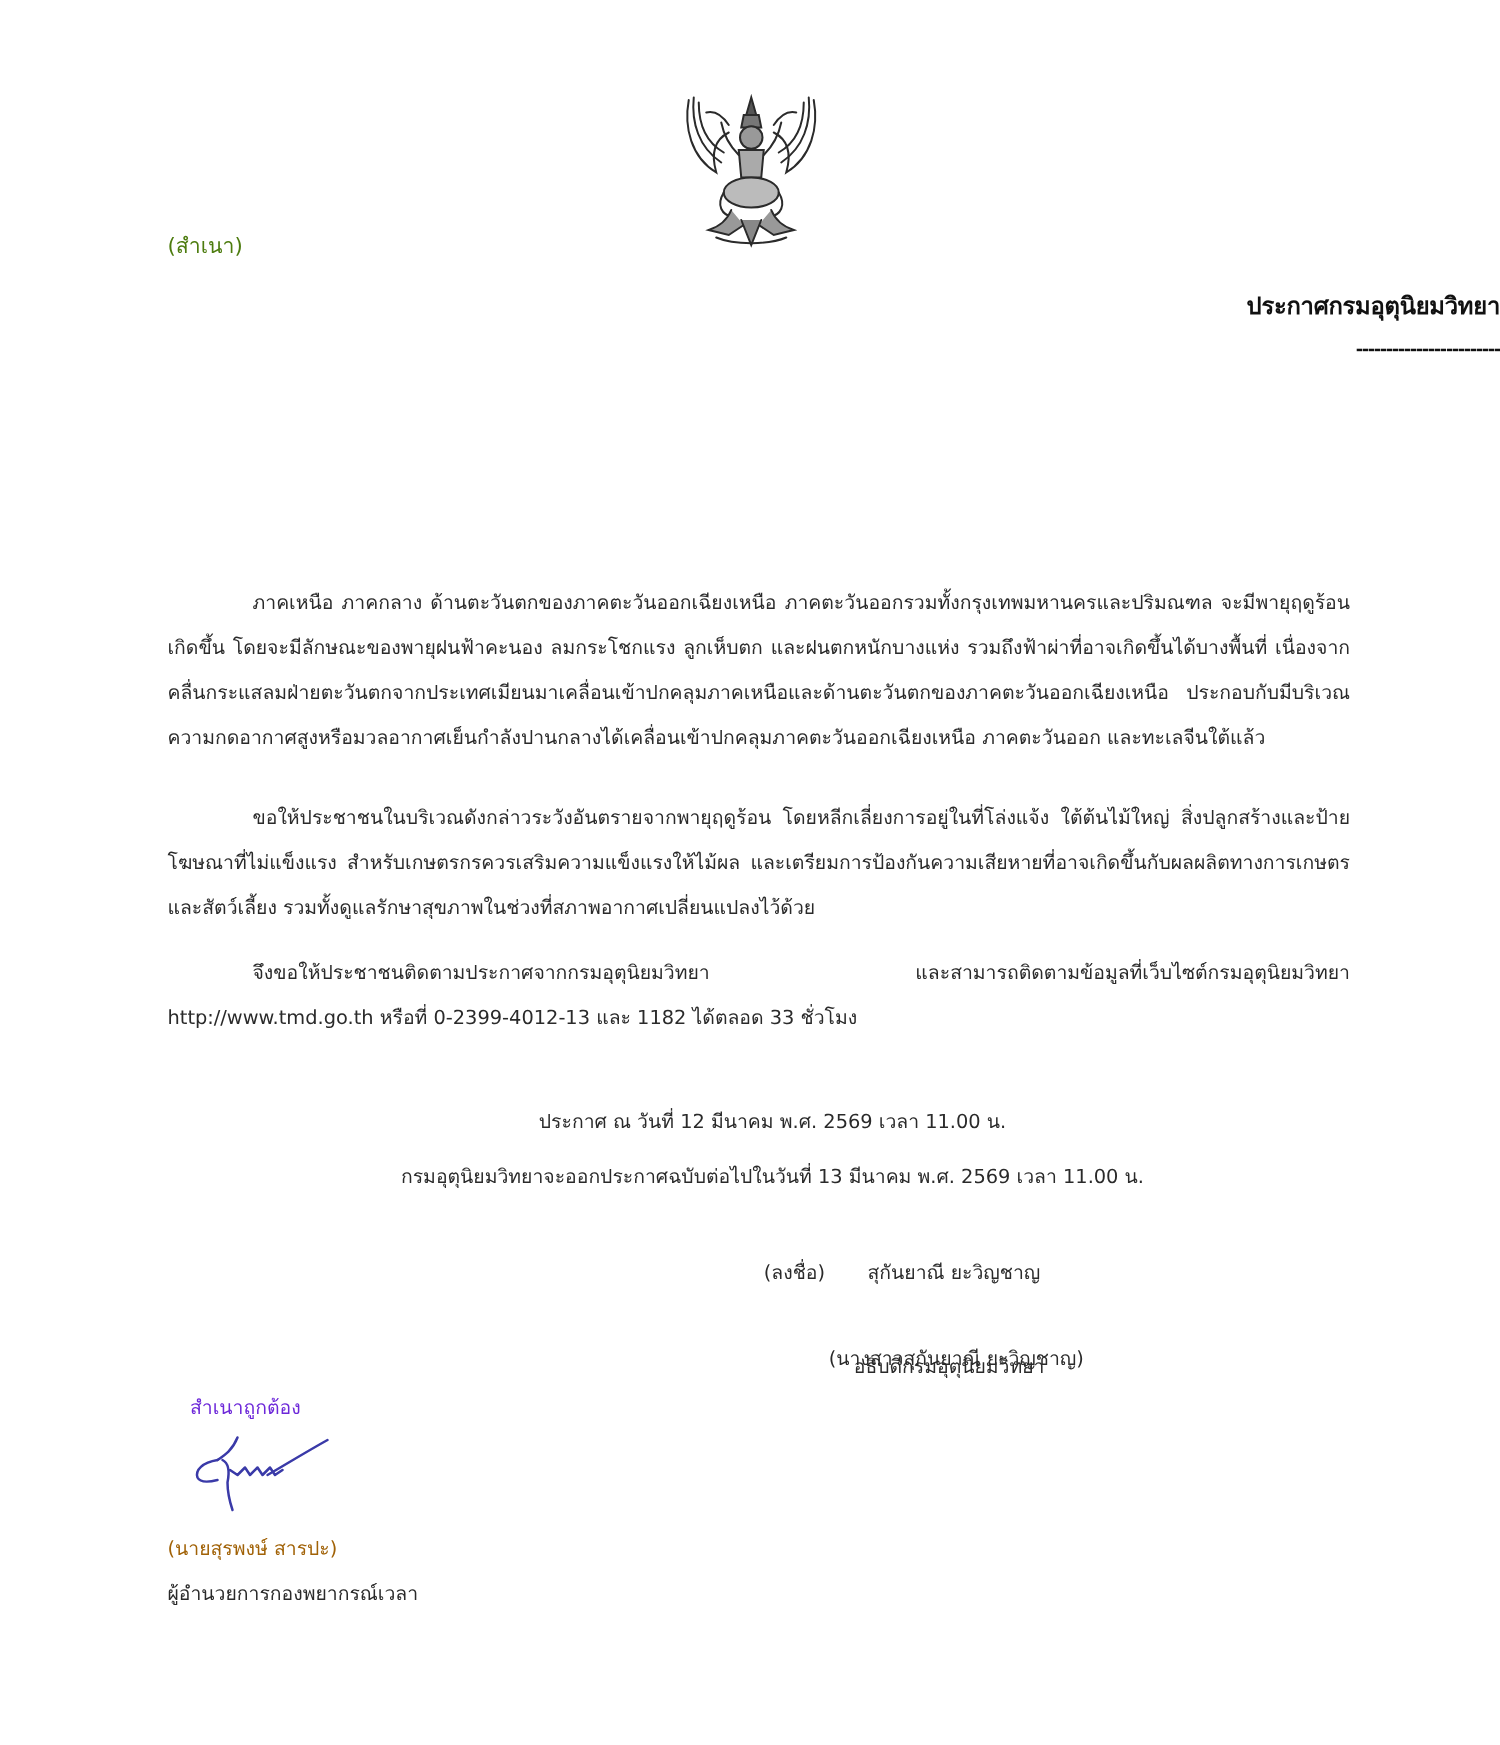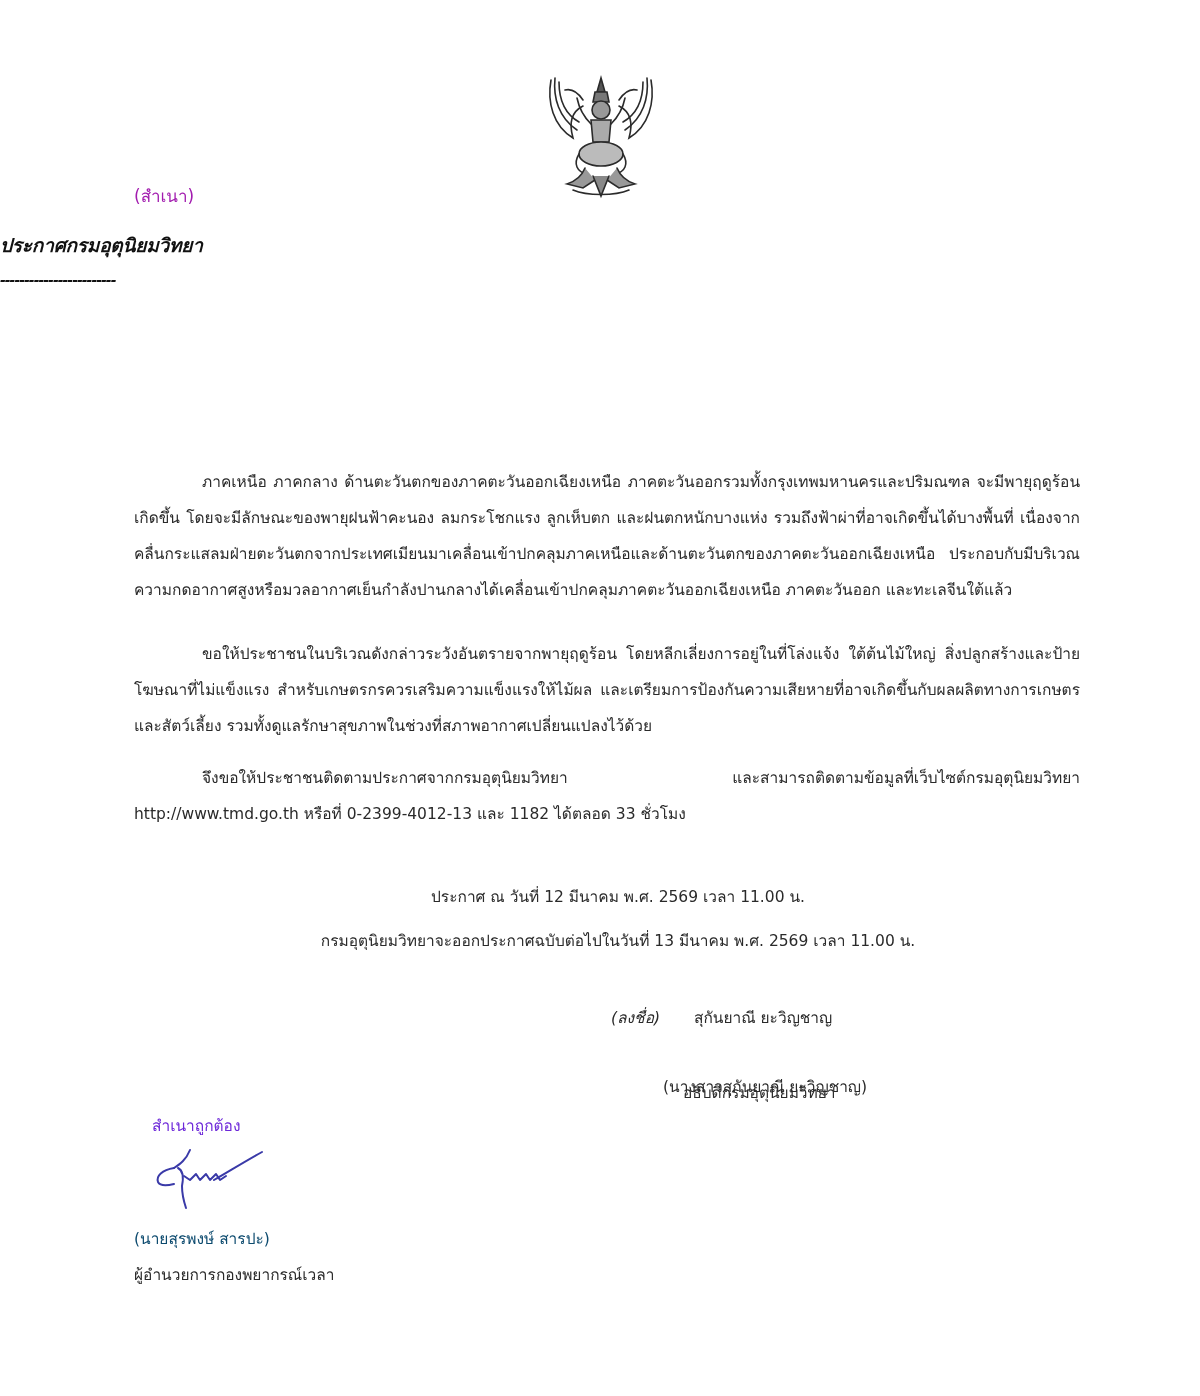--- a/index.html
+++ b/index.html
@@ -25,29 +25,28 @@
       left: 543px;
       top: 72px;
       width: 116px;
       height: 128px;
     }
     .copy-mark {
       position: absolute;
       left: 134px;
       top: 182px;
       font-size: 17px;
-      color: #a21caf;
+      color: #4d7c0f;
     }
     .title-block {
       position: absolute;
       left: 0;
       width: 1200px;
       top: 224px;
-      text-align: left;
-      font-style: italic;
+      text-align: right;
     }
     .title-line {
       font-weight: bold;
       font-size: 19px;
       line-height: 43px;
       color: #111;
       letter-spacing: -0.2px;
     }
     .divider-dashes {
       font-weight: bold;
@@ -80,21 +79,21 @@
       color: #2a2a2a;
     }
     .announce.l1 { top: 884px; }
     .announce.l2 { top: 928px; }
     .sign-row {
       position: absolute;
       font-size: 15.5px;
       color: #2a2a2a;
       white-space: nowrap;
     }
-    .sign-label { left: 611px; top: 1005px; font-style: italic; }
+    .sign-label { left: 611px; top: 1005px; }
     .sign-name  { left: 694px; top: 1005px; }
     .sign-full  { left: 663px; top: 1042px; margin-top: 32px; }
     .sign-title { left: 683px; top: 1080px; }
     .certify {
       position: absolute;
       left: 152px;
       top: 1113px;
       font-size: 15.5px;
       color: #6d28d9;
     }
@@ -103,21 +102,21 @@
       left: 152px;
       top: 1146px;
       width: 112px;
       height: 64px;
     }
     .certifier-name {
       position: absolute;
       left: 134px;
       top: 1226px;
       font-size: 15.5px;
-      color: #0c4a6e;
+      color: #a16207;
     }
     .certifier-title {
       position: absolute;
       left: 134px;
       top: 1262px;
       font-size: 15.5px;
       color: #2a2a2a;
     }
   </style>
 </head>

